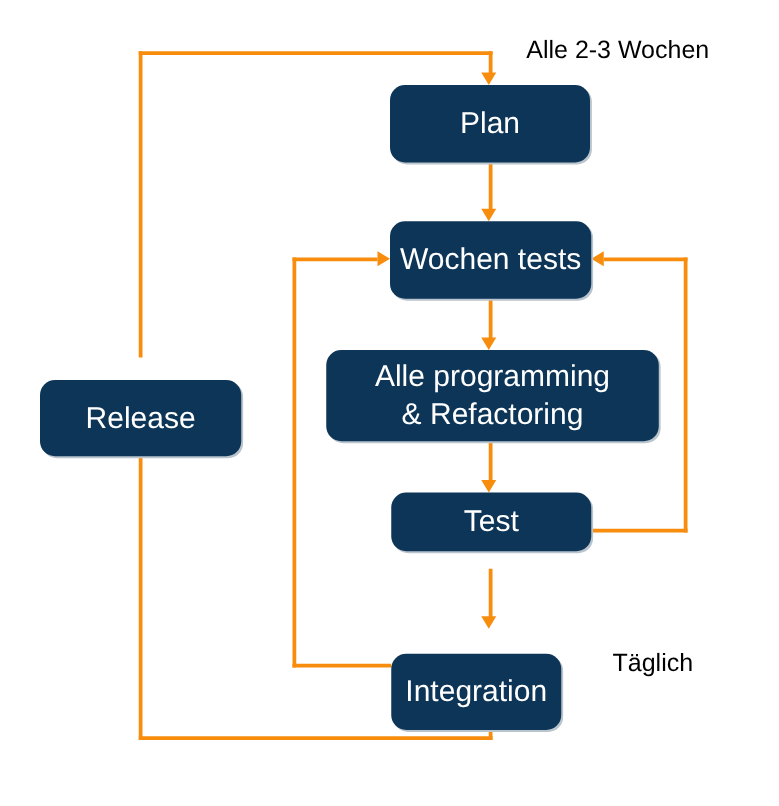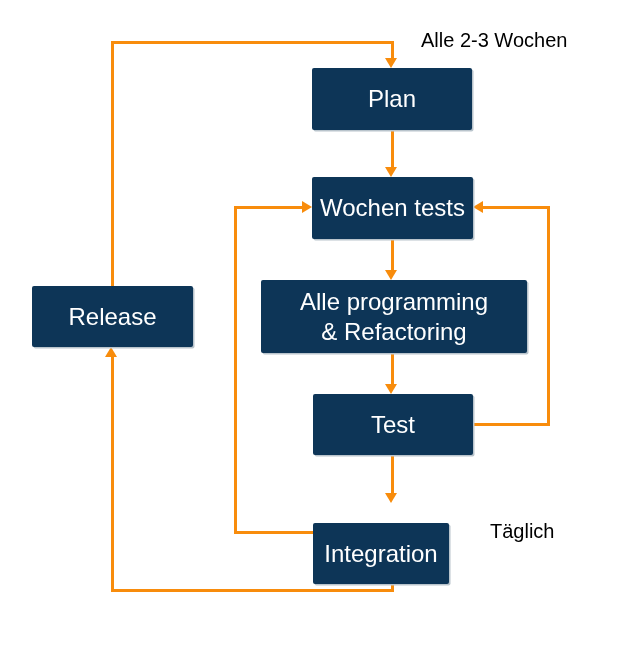--- a/index.html
+++ b/index.html
@@ -11,34 +11,34 @@
     position:relative;
     width:623px;height:645px;
     background:var(--bg,#ffffff);
     overflow:hidden;
   }
   
   .node{
     position:absolute;
     background:var(--node-fill,#0D3557);
     color:var(--node-text,#ffffff);
-    border-radius:2px;
+    border-radius:12px;
     display:flex;flex-direction:column;
     align-items:center;justify-content:center;
     font-size:24px;
     text-align:center;
     box-shadow:1.5px 1.5px 0 #b9c4cc;
     line-height:1.25;
   }
   .node-plan        {left:312px;top:68px; width:160px;height:62px;}
   .node-write-tests {left:312px;top:177px;width:161px;height:62px;}
   .node-pair        {left:261px;top:280px;width:266px;height:73px;}
-  .node-test        {left:313px;top:394px;width:160px;height:61px;}
+  .node-test        {left:313px;top:394px;width:160px;height:47px;}
   .node-integration {left:313px;top:503px;width:136px;height:61px;margin-top:20px;}
-  .node-release     {left:32px; top:286px;width:161px;height:61px;}
+  .node-release     {left:32px; top:304px;width:161px;height:61px;}
   
   .annotation{
     position:absolute;
     color:var(--ann-text,#000000);
     white-space:nowrap;
   }
   .ann-cycle {left:421px;top:13px; font-size:20px;margin-top:16px;}
   .ann-daily {left:490px;top:520px;font-size:20px;}
   .ann-source{left:418px;top:612px;font-size:18px;}
   

